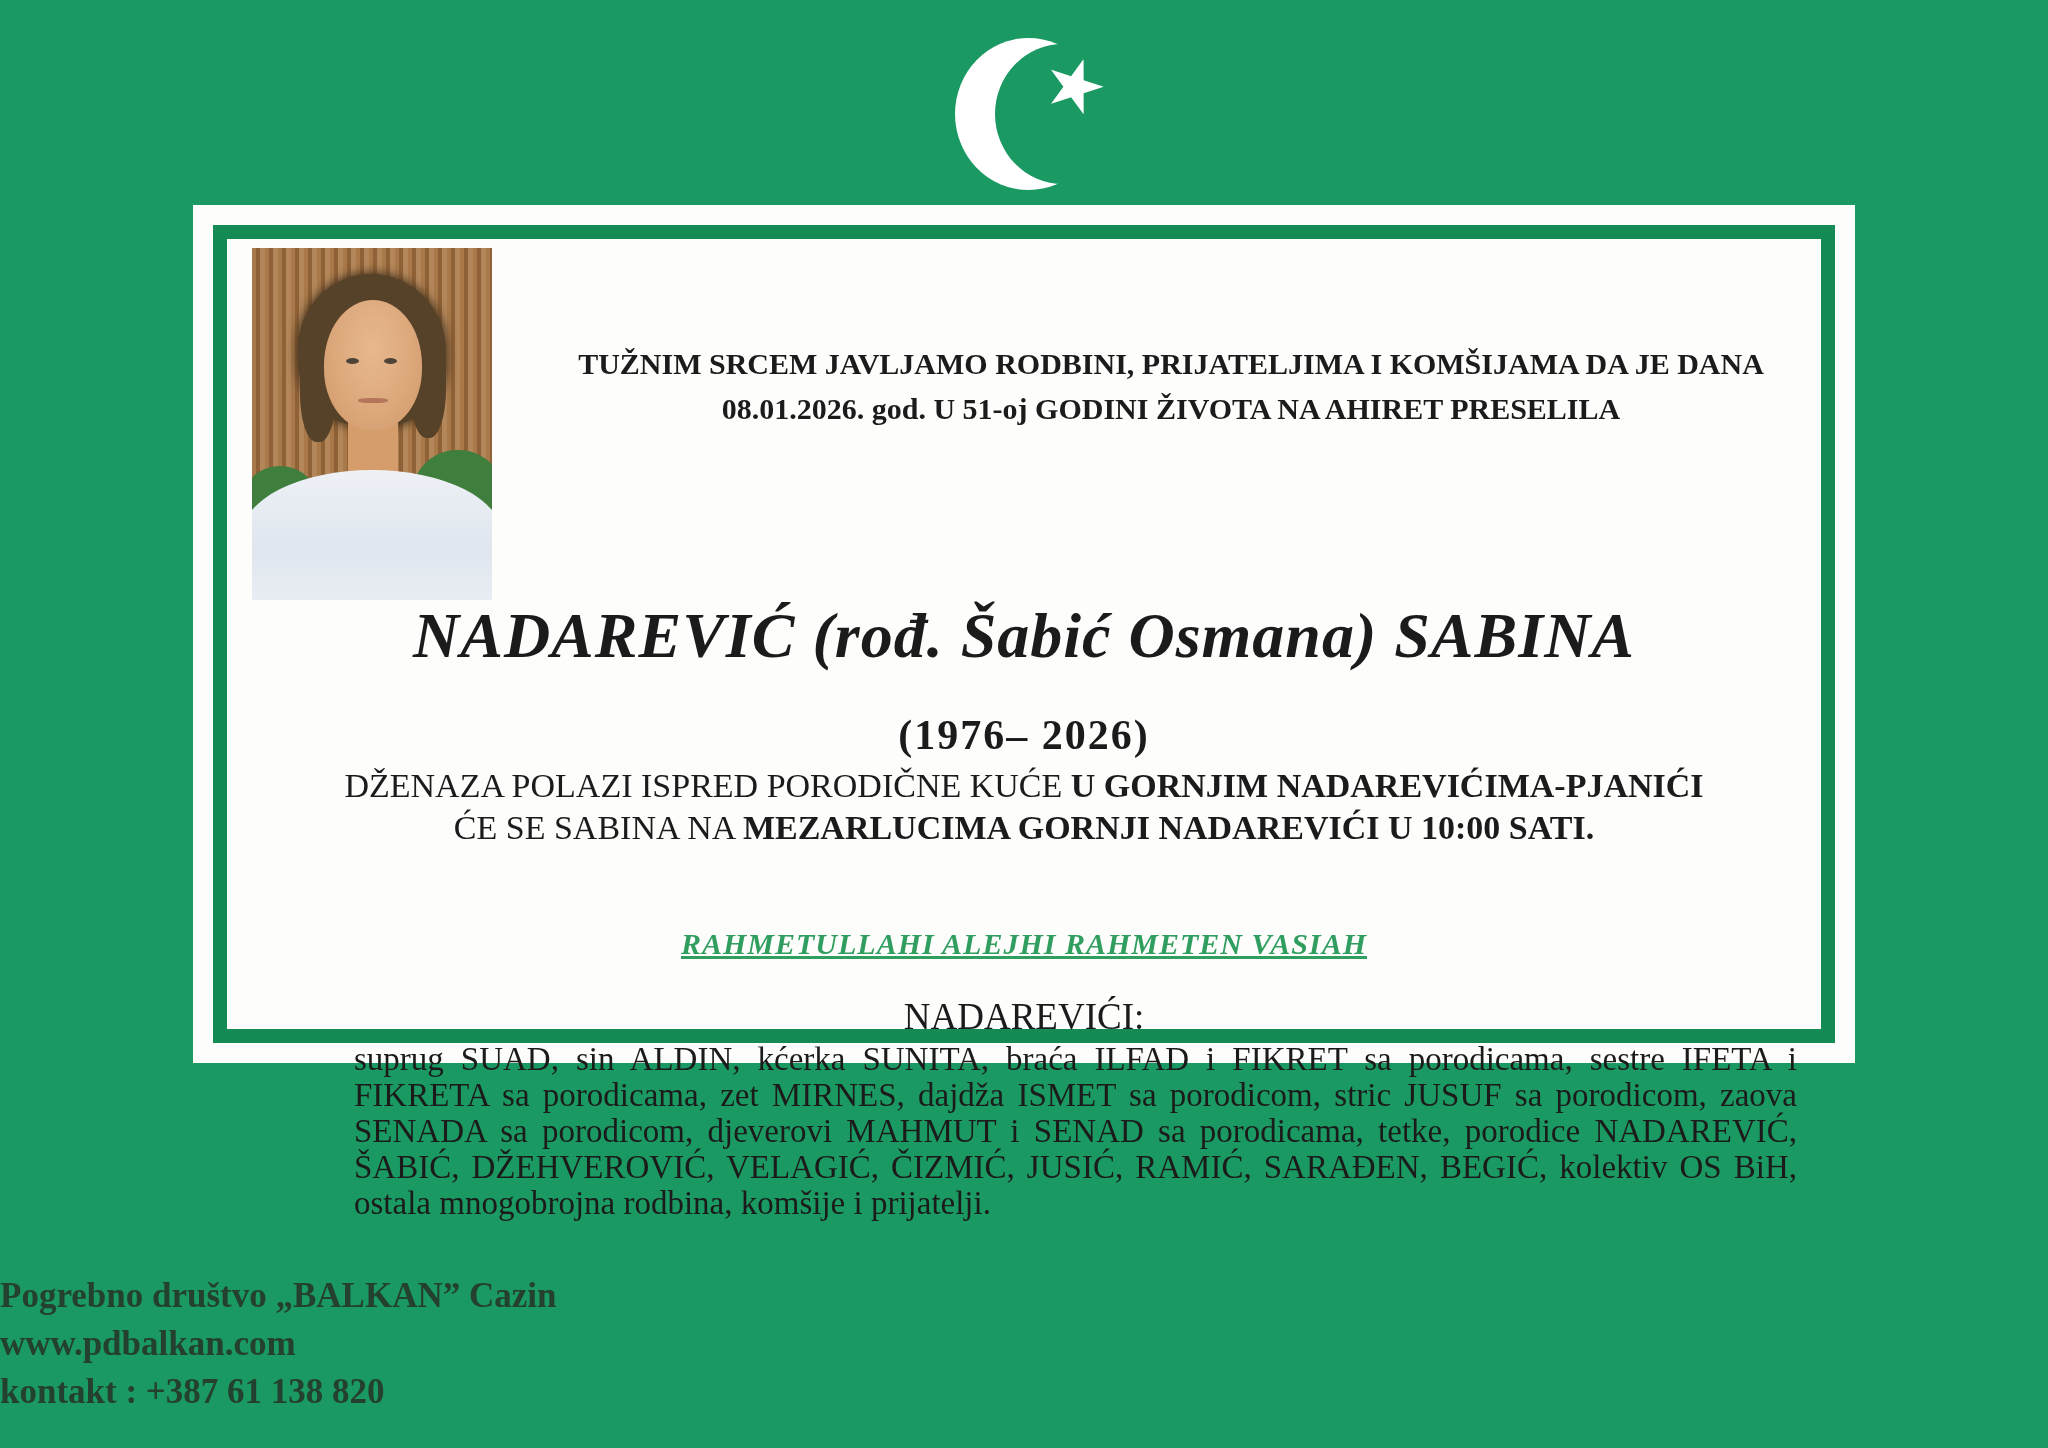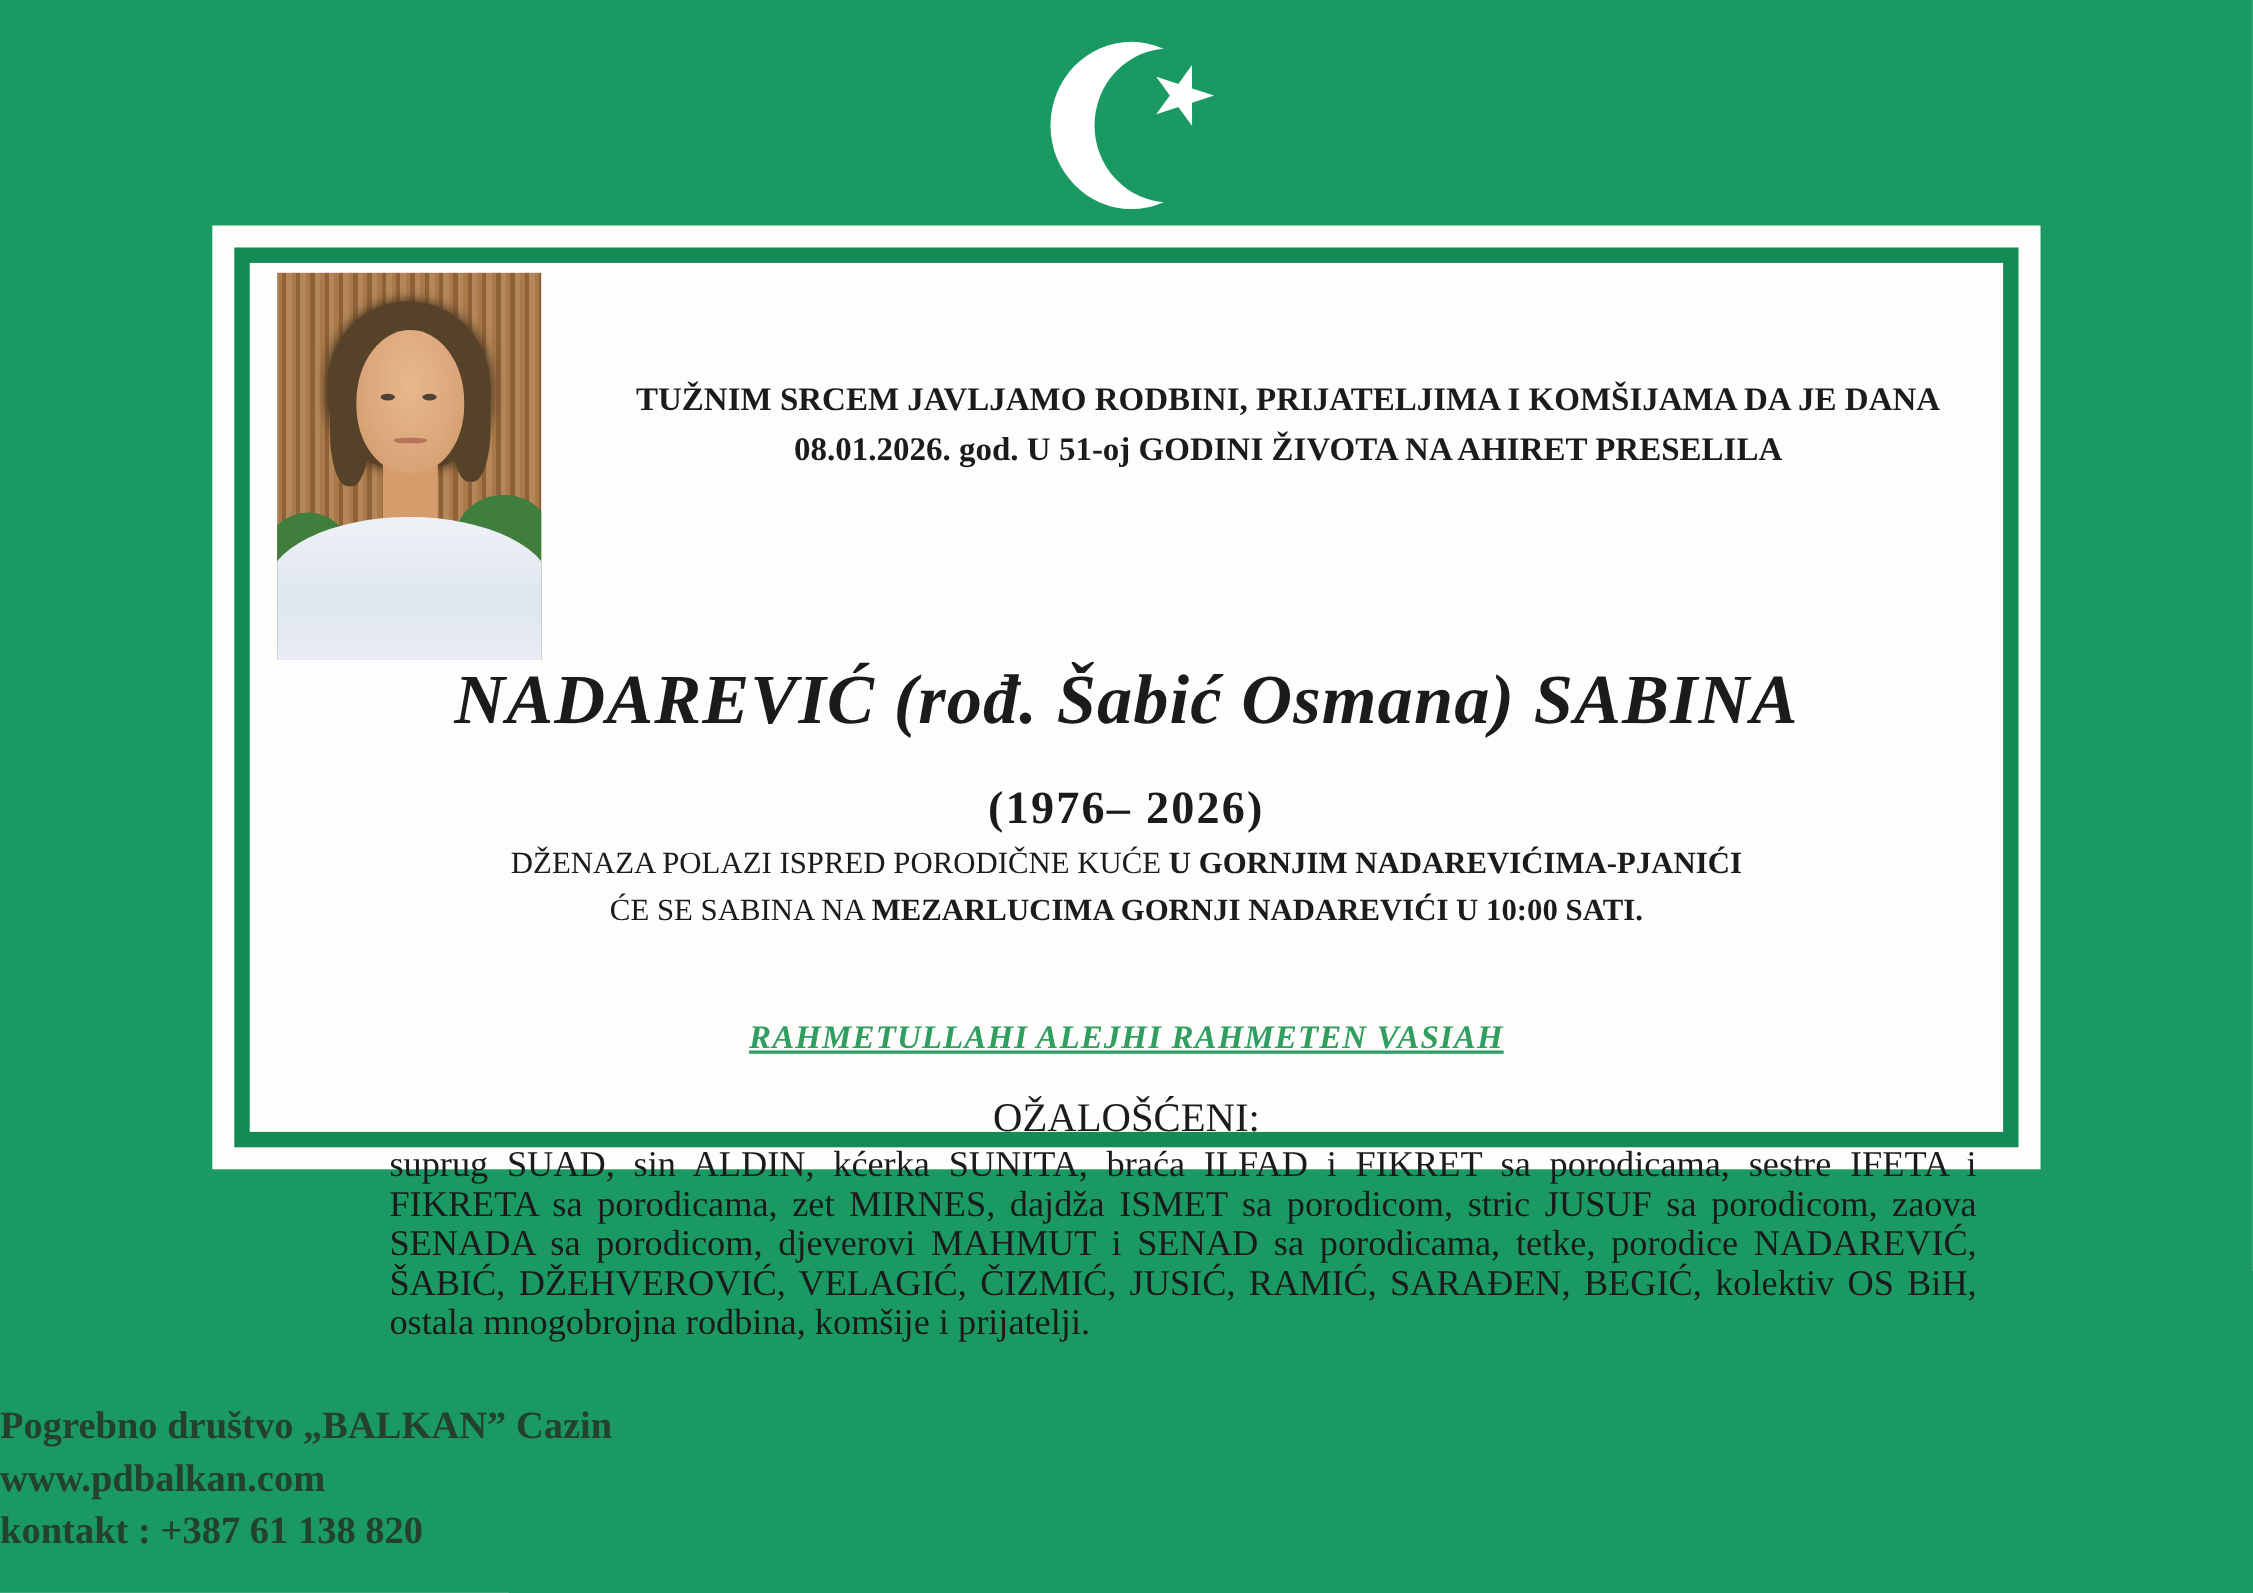--- a/index.html
+++ b/index.html
@@ -60,21 +60,21 @@
   .blouse{
     position:absolute;left:-10px;top:222px;width:260px;height:130px;
     background:linear-gradient(180deg,#eef1f6 0%,#dfe6ee 60%,#e9edf3 100%);
     border-radius:52% 52% 0 0;
   }
   
   .tblock{position:absolute;color:#1b1b1b;}
   .intro{left:330px;right:36px;top:136px;text-align:center;font-weight:bold;font-size:30px;line-height:45px;}
   .bigname{left:0;right:0;top:394px;text-align:center;font-size:64px;font-weight:bold;font-style:italic;letter-spacing:1px;white-space:nowrap;}
   .years{left:0;right:0;top:506px;text-align:center;font-size:42px;font-weight:bold;letter-spacing:2px;font-family:Liberation Serif, serif;}
-  .funeral{left:28px;right:28px;top:560px;text-align:center;font-size:28px;line-height:42px;}
+  .funeral{left:28px;right:28px;top:560px;text-align:center;font-size:34px;line-height:42px;}
   .funeral b{font-weight:bold;}
   .rahmet{left:0;right:0;top:722px;text-align:center;font-size:30px;font-weight:bold;font-style:italic;color:#2f9e5f;text-decoration:underline;letter-spacing:1px;}
   .mourn-head{left:0;right:0;top:790px;text-align:center;font-size:37px;}
   .mourners{left:145px;right:58px;top:836px;font-size:33px;line-height:36px;text-align:justify;margin-left:16px;}
   
   .footer{
     position:absolute;left:0;right:0;top:1272px;
     text-align:left;color:#24402f;font-weight:bold;
     font-size:35px;line-height:48px;
   }
@@ -117,21 +117,21 @@
 
     <div class="tblock years">(1976– 2026)</div>
 
     <div class="tblock funeral">
       <div><span>DŽENAZA POLAZI ISPRED PORODIČNE KUĆE </span><b>U GORNJIM NADAREVIĆIMA-PJANIĆI</b></div>
       <div><span>ĆE SE SABINA NA </span><b>MEZARLUCIMA GORNJI NADAREVIĆI U 10:00 SATI.</b></div>
     </div>
 
     <div class="tblock rahmet">RAHMETULLAHI ALEJHI RAHMETEN VASIAH</div>
 
-    <div class="tblock mourn-head">OŽALOŠĆENI:</div>
+    <div class="tblock mourn-head">NADAREVIĆI:</div>
 
     <div class="tblock mourners">suprug SUAD, sin ALDIN, kćerka SUNITA, braća ILFAD i FIKRET  sa porodicama, sestre IFETA i FIKRETA sa porodicama, zet MIRNES, dajdža ISMET sa porodicom, stric JUSUF sa porodicom, zaova SENADA sa porodicom, djeverovi MAHMUT i SENAD sa porodicama, tetke, porodice NADAREVIĆ, ŠABIĆ, DŽEHVEROVIĆ, VELAGIĆ, ČIZMIĆ, JUSIĆ, RAMIĆ, SARAĐEN, BEGIĆ, kolektiv OS BiH, ostala mnogobrojna rodbina, komšije i prijatelji.</div>
   </div>
 
   <div class="footer">
     <div>Pogrebno društvo „BALKAN” Cazin</div>
     <div>www.pdbalkan.com</div>
     <div>kontakt : +387 61 138 820</div>
   </div>
 

